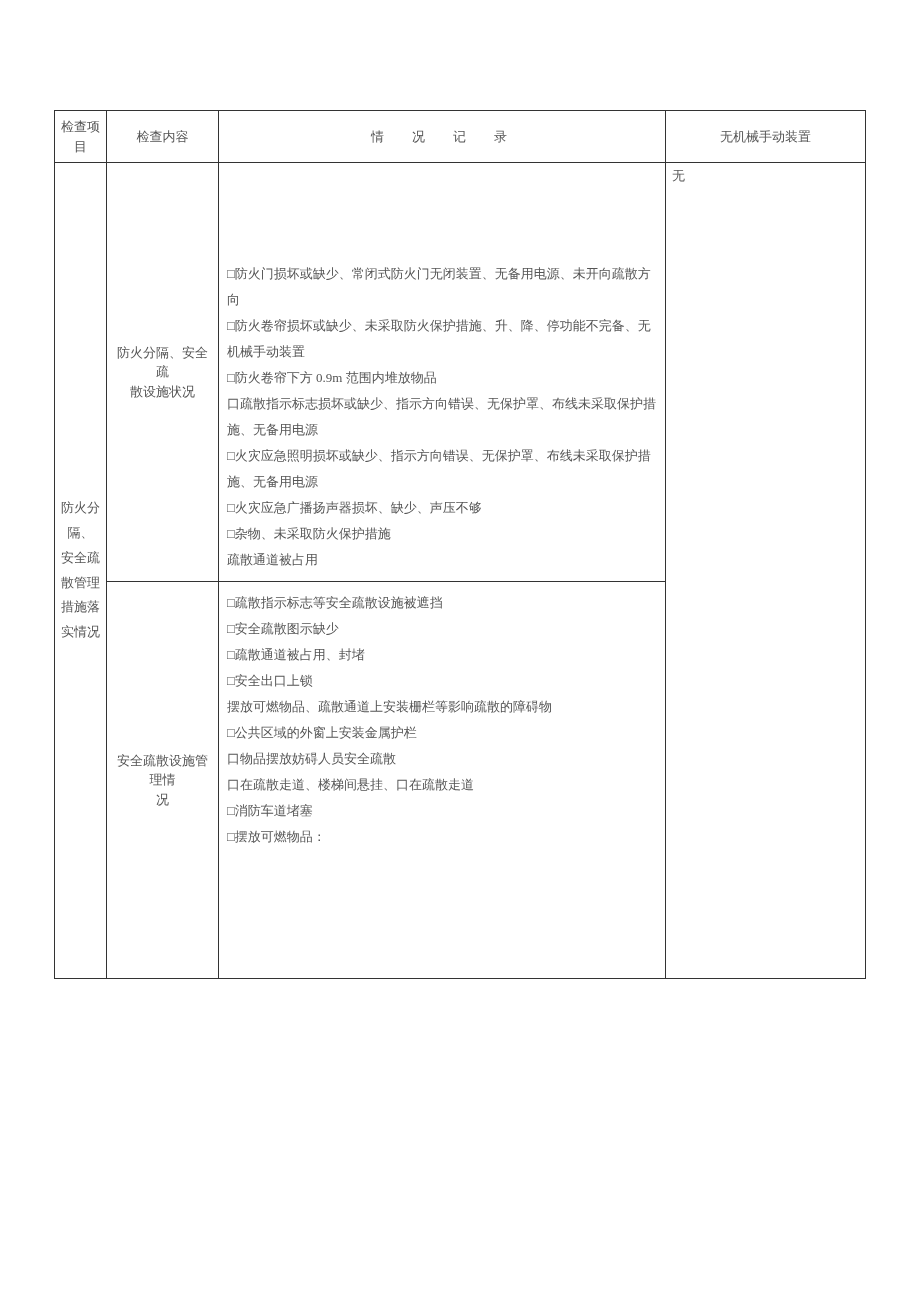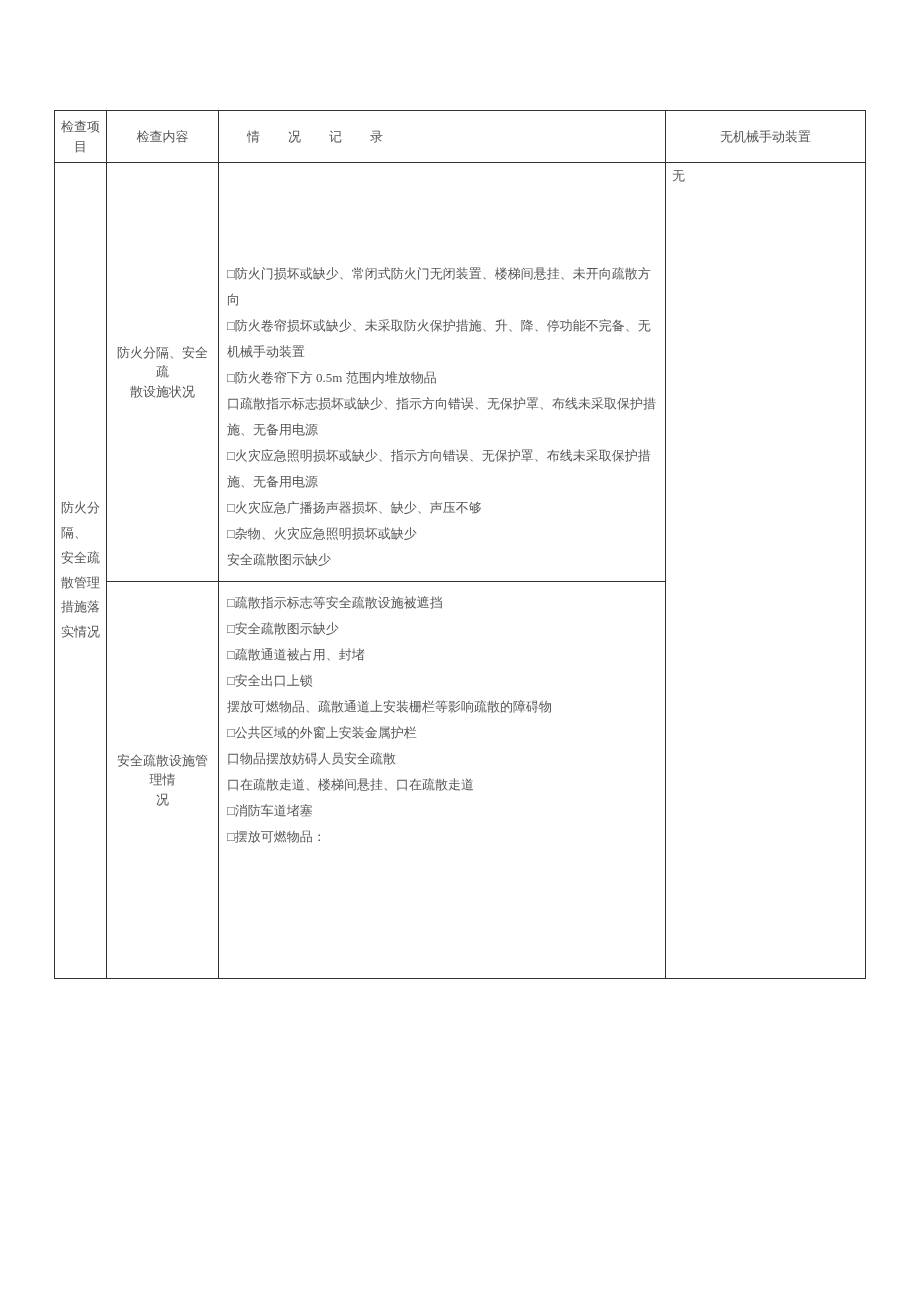--- a/index.html
+++ b/index.html
@@ -28,23 +28,23 @@
   }
   col.c1 { width: 52px; }
   col.c2 { width: 112px; }
   col.c3 { width: auto; }
   col.c4 { width: 200px; }
 
   .hdr-cell {
     text-align: center;
     line-height: 1.5;
   }
-  .vstack { line-height: 1.9; }
+  .vstack { text-align: center; line-height: 1.9; }
   .situation-header {
-    text-align: left;
+    text-align: center;
     letter-spacing: 28px;
     padding-left: 28px;
   }
   .details {
     line-height: 2.0;
     text-align: left;
     vertical-align: middle;
     padding: 8px 8px;
   }
   .details .blankpad { height: 90px; }
@@ -94,28 +94,28 @@
         <span>散管理</span><br>
         <span>措施落</span><br>
         <span>实情况</span>
       </td>
       <td class="hdr-cell">
         <span>防火分隔、安全疏</span><br>
         <span>散设施状况</span>
       </td>
       <td class="details">
         <div class="blankpad"></div>
-        <div>□防火门损坏或缺少、常闭式防火门无闭装置、楼梯间悬挂、未开向疏散方向</div>
+        <div>□防火门损坏或缺少、常闭式防火门无闭装置、无备用电源、未开向疏散方向</div>
         <div>□防火卷帘损坏或缺少、未采取防火保护措施、升、降、停功能不完备、无机械手动装置</div>
-        <div>□防火卷帘下方 0.5m 范围内堆放物品</div>
+        <div>□防火卷帘下方 0.9m 范围内堆放物品</div>
         <div>口疏散指示标志损坏或缺少、指示方向错误、无保护罩、布线未采取保护措施、无备用电源</div>
         <div>□火灾应急照明损坏或缺少、指示方向错误、无保护罩、布线未采取保护措施、无备用电源</div>
         <div>□火灾应急广播扬声器损坏、缺少、声压不够</div>
-        <div>□杂物、火灾应急照明损坏或缺少</div>
-        <div>安全疏散图示缺少</div>
+        <div>□杂物、未采取防火保护措施</div>
+        <div>疏散通道被占用</div>
       </td>
       <td rowspan="2" class="topleft">
         <span>无</span>
       </td>
     </tr>
 
     <tr class="rowB">
       <td class="hdr-cell">
         <span>安全疏散设施管理情</span><br>
         <span>况</span>

